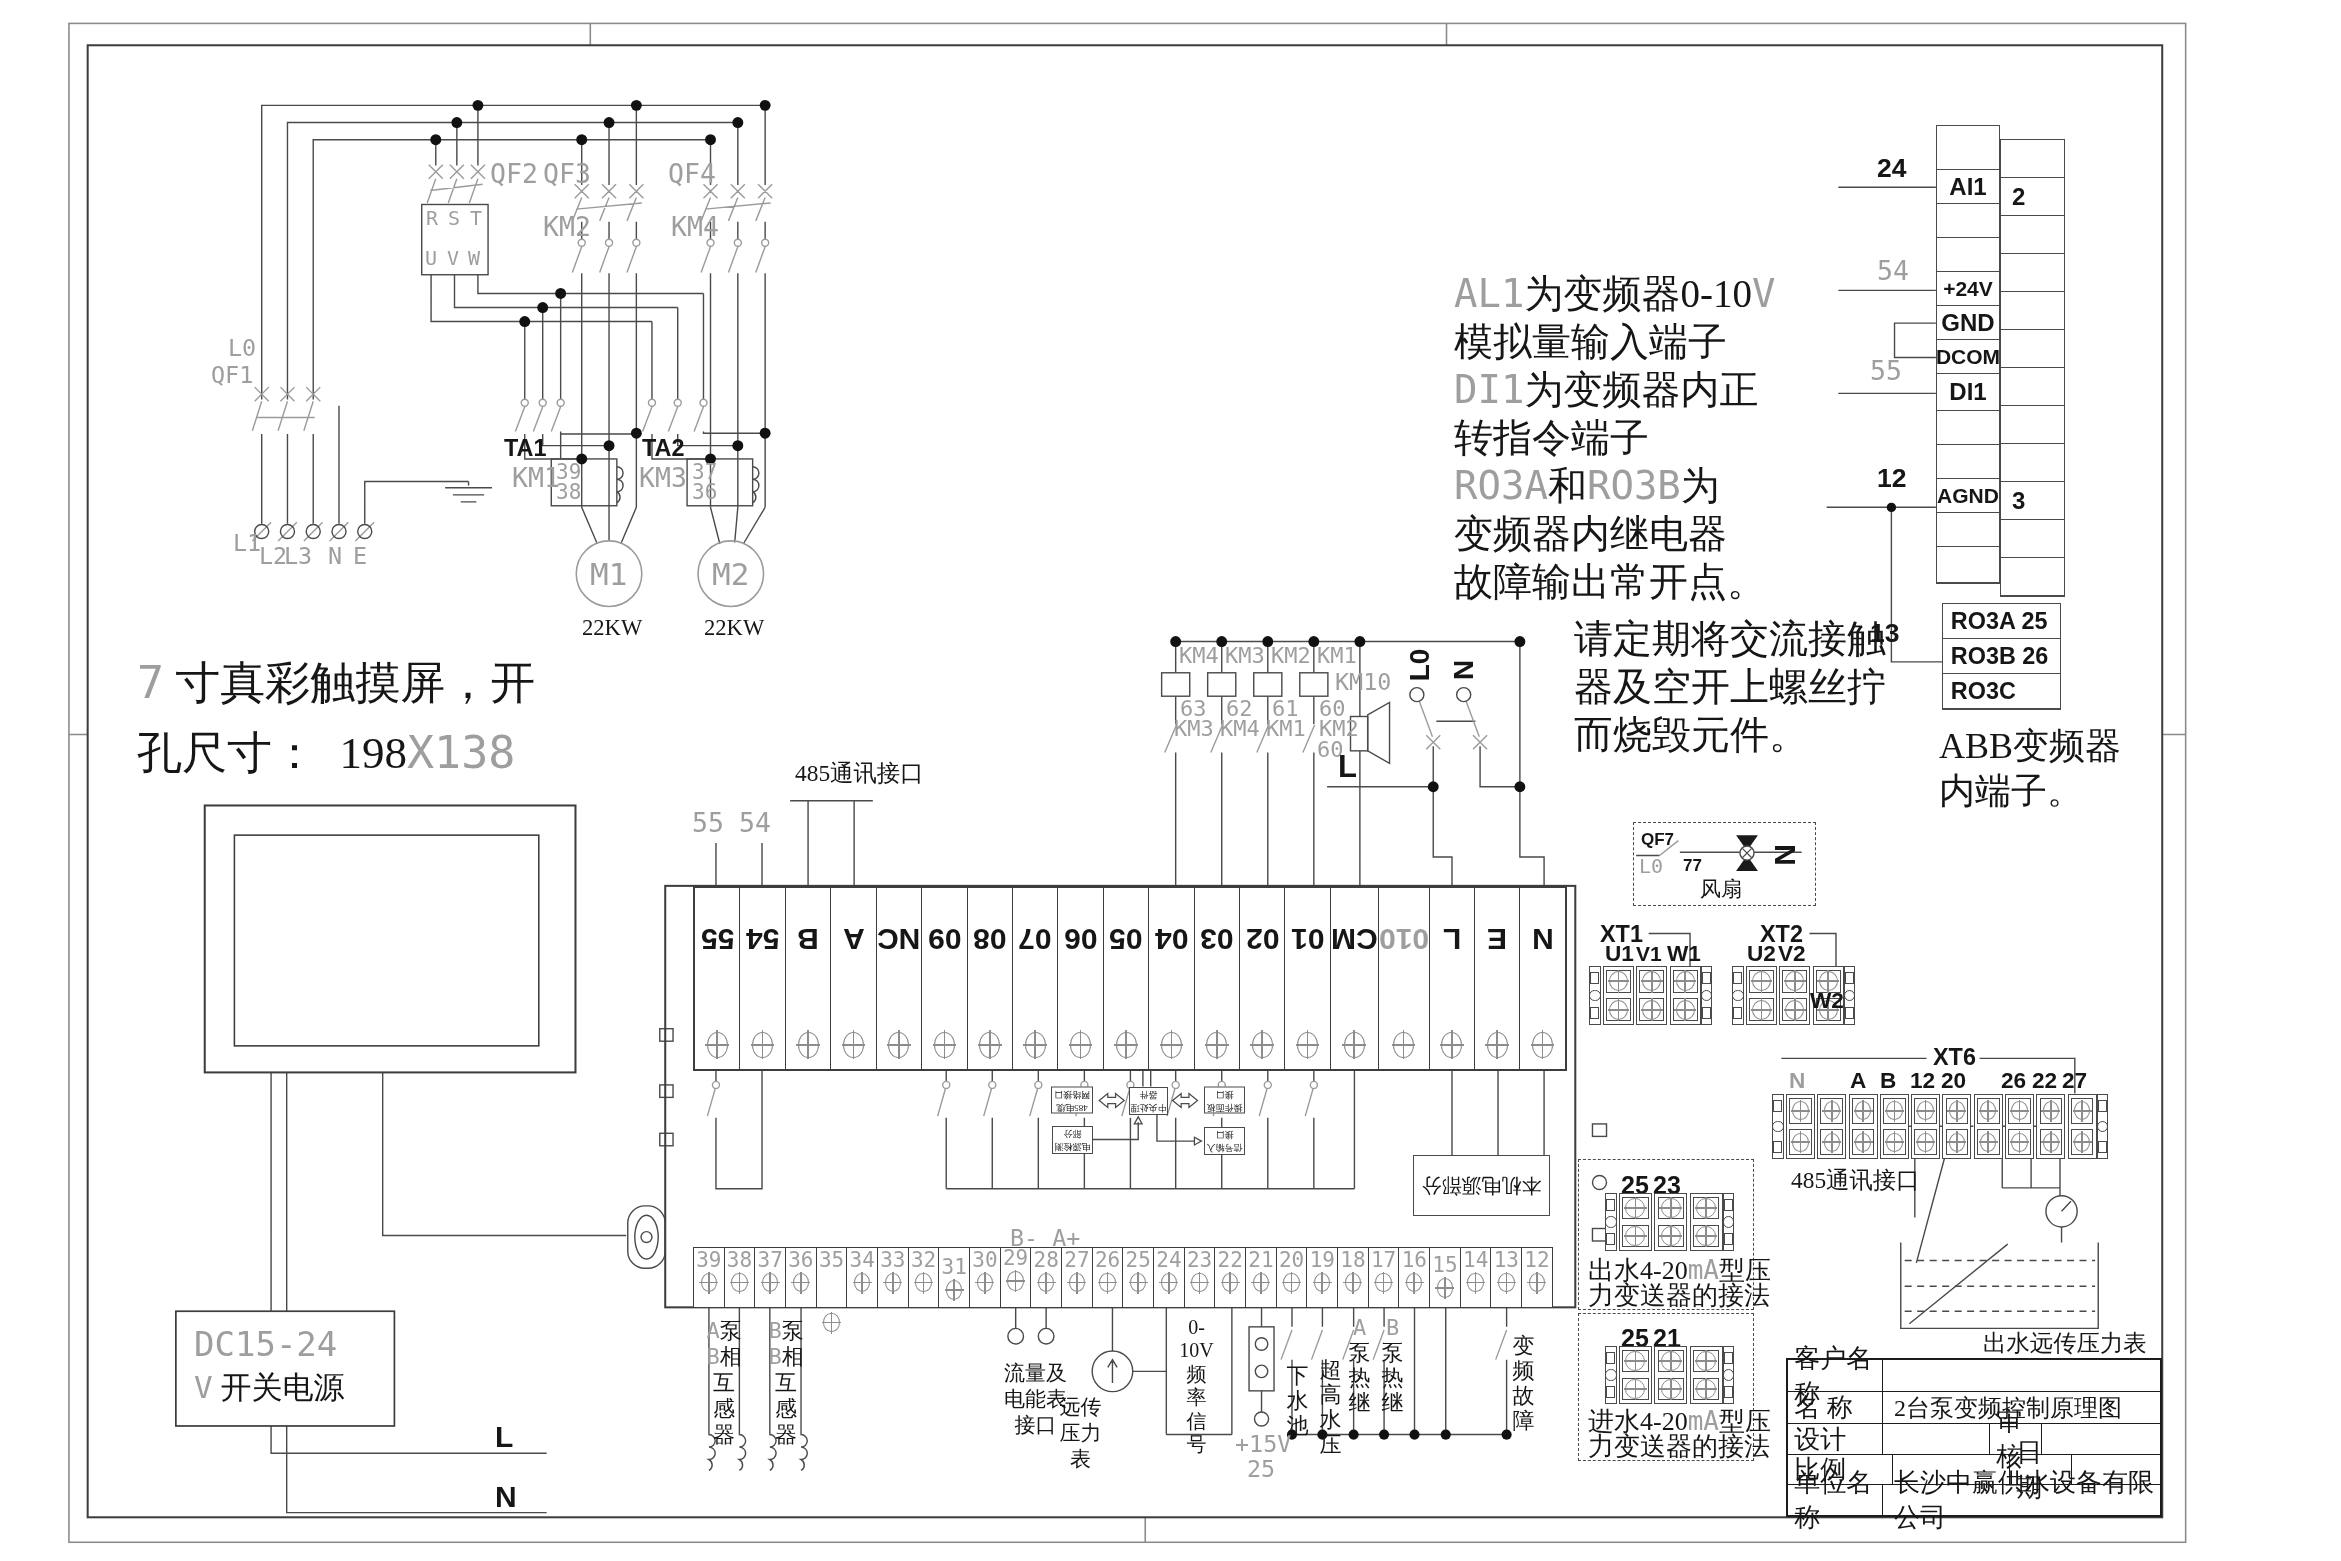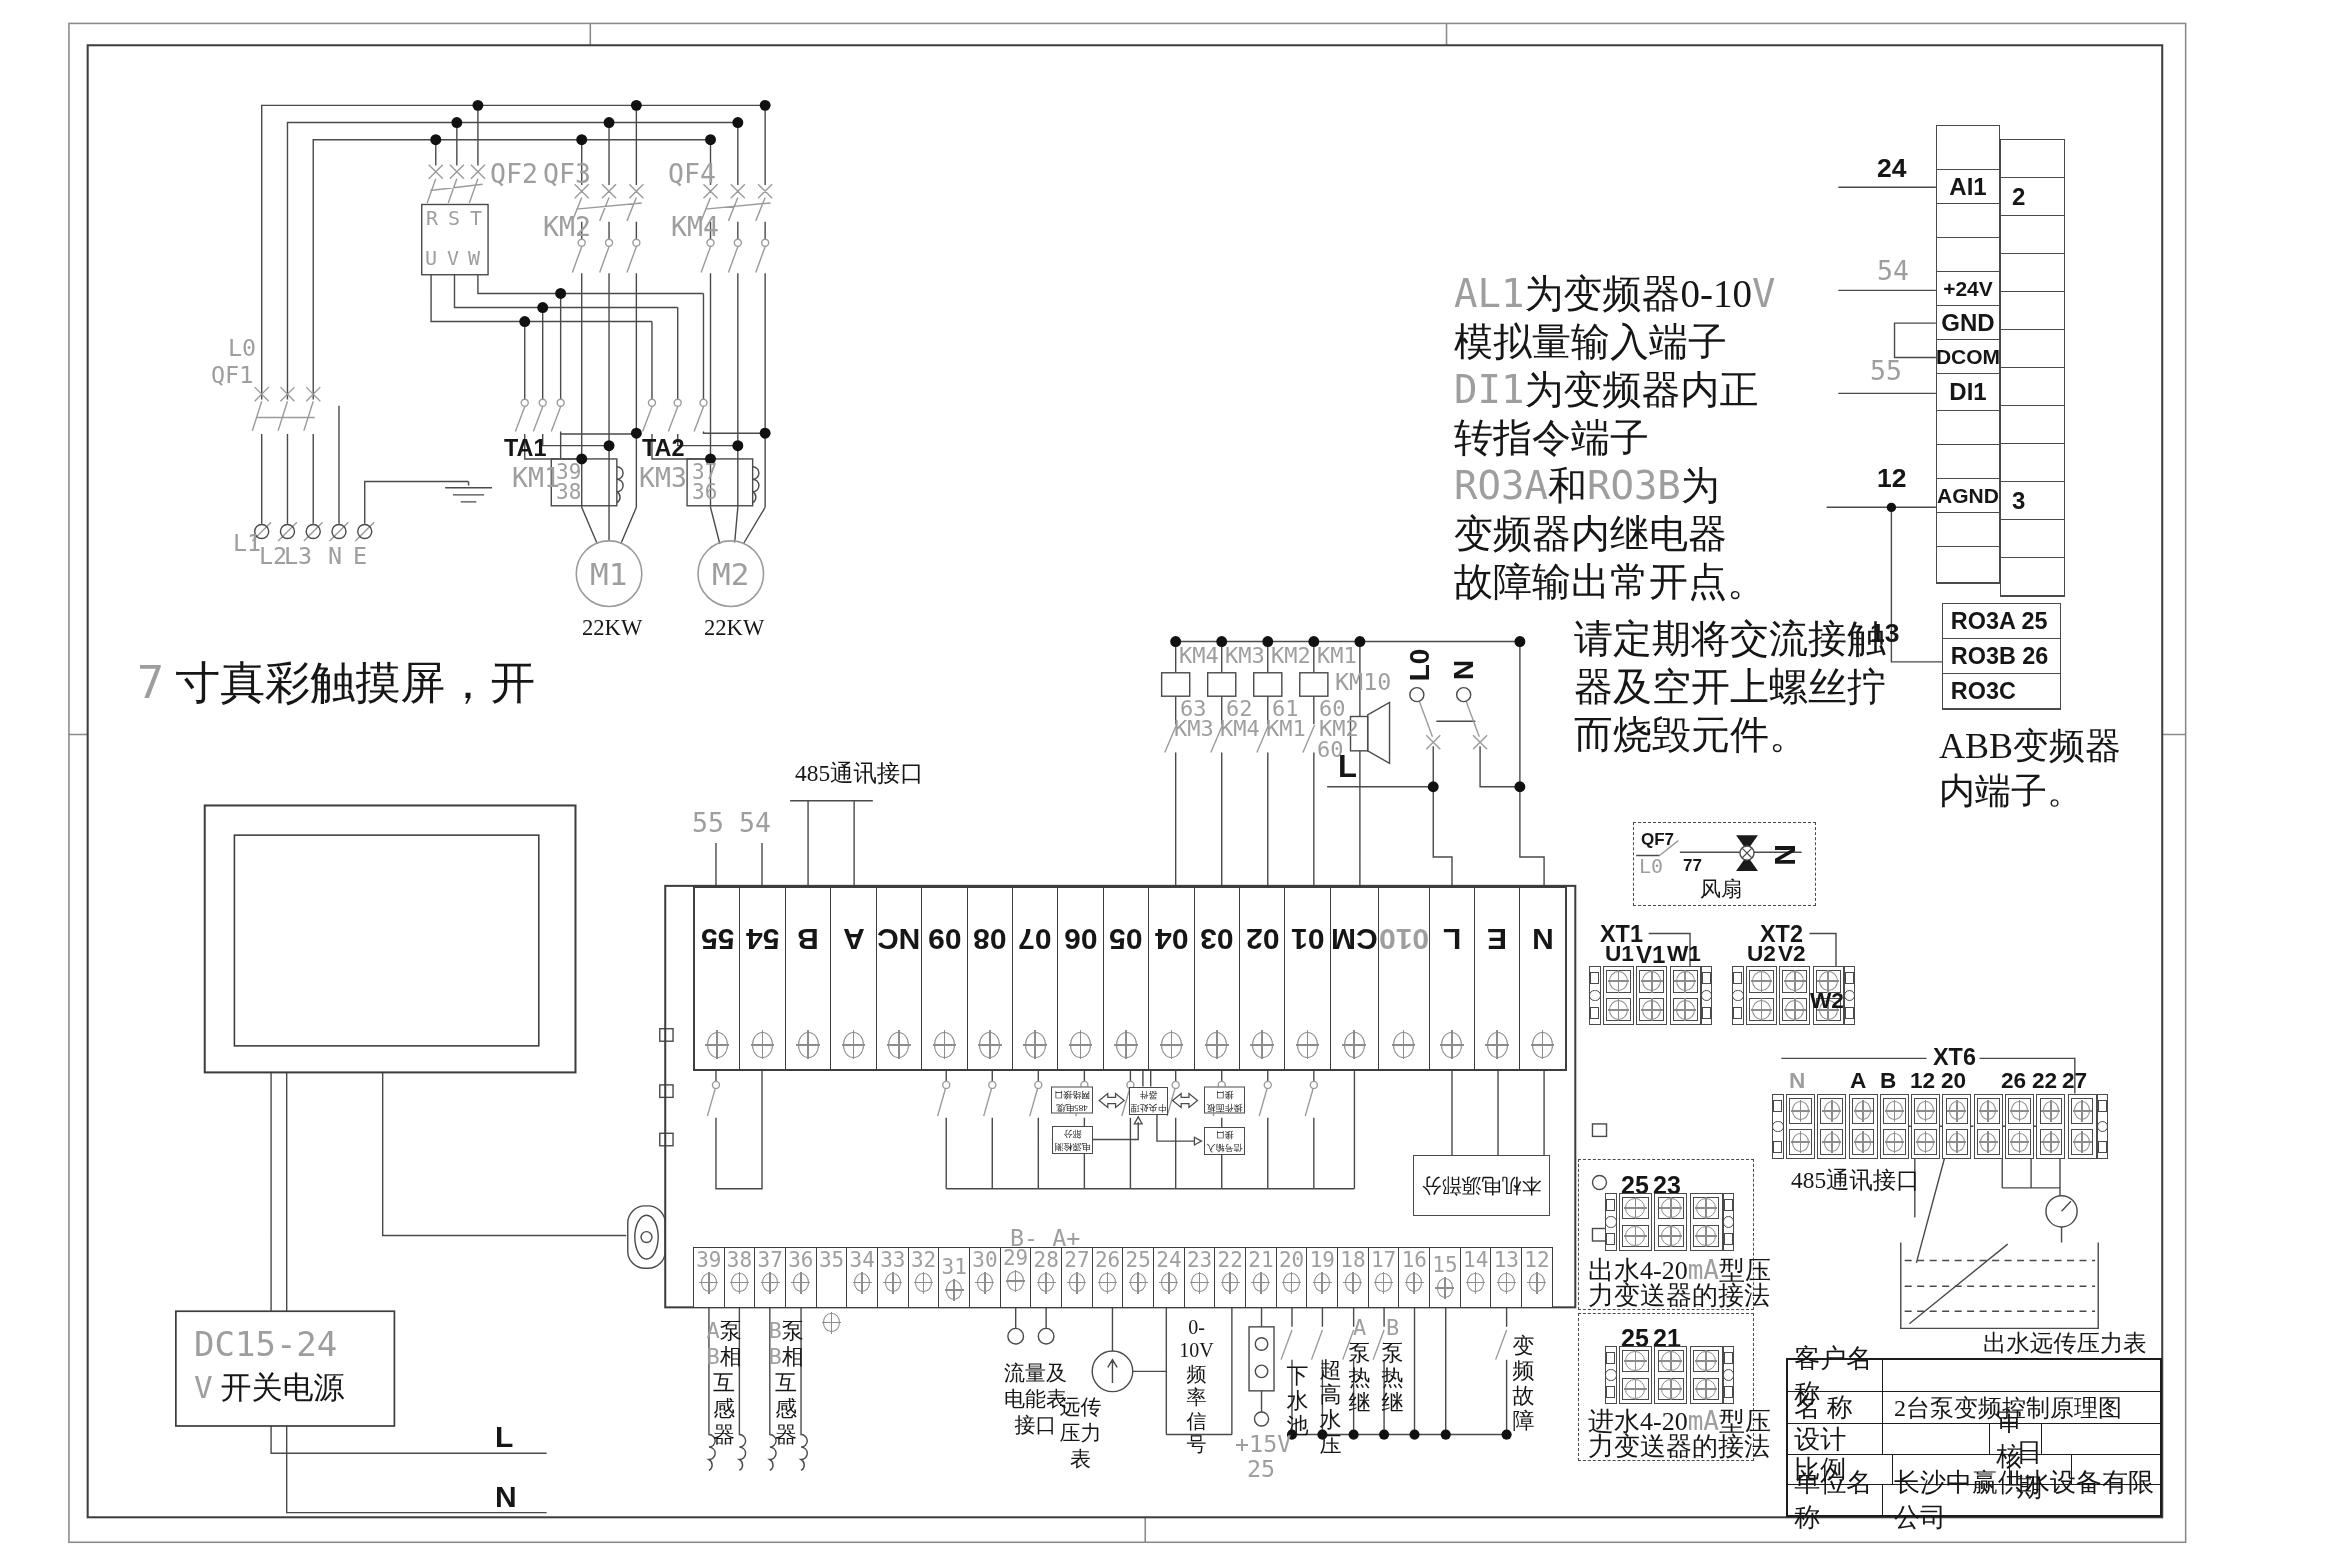--- a/index.html
+++ b/index.html
@@ -330,20 +330,21 @@
 <div class="t g" style="left:447px;top:248px;font-size:20px">V</div>
 <div class="t g" style="left:468px;top:248px;font-size:20px">W</div>
 
 <div class="t g" style="left:233px;top:532px;font-size:23.4px">L1</div>
 <div class="t g" style="left:259px;top:545px;font-size:23.4px">L2</div>
 <div class="t g" style="left:284px;top:545px;font-size:23.4px">L3</div>
 <div class="t g" style="left:328px;top:545px;font-size:23.4px">N</div>
 <div class="t g" style="left:353px;top:545px;font-size:23.4px">E</div>
 
 <div class="t" style="left:137px;top:660px;font-size:45px"><span class="g">7</span><span> 寸真彩触摸屏，开</span></div>
+<div class="t" style="left:137px;top:730px;font-size:45px"><span>孔尺寸：  </span><span>198</span><span class="g">X138</span></div>
 <div class="t" style="left:1454px;top:270px;font-size:39px"><div style="line-height: 48px;"><span class="g">AL1</span><span>为变频器0-10</span><span class="g">V</span></div><div style="line-height: 48px;"><span>模拟量输入端子</span></div><div style="line-height: 48px;"><span class="g">DI1</span><span>为变频器内正</span></div><div style="line-height: 48px;"><span>转指令端子</span></div><div style="line-height: 48px;"><span class="g">RO3A</span><span>和</span><span class="g">RO3B</span><span>为</span></div><div style="line-height: 48px;"><span>变频器内继电器</span></div><div style="line-height: 48px;"><span>故障输出常开点。</span></div></div>
 <div class="t" style="left:1574px;top:615px;font-size:39px"><div style="line-height: 48px;"><span>请定期将交流接触</span></div><div style="line-height: 48px;"><span>器及空开上螺丝拧</span></div><div style="line-height: 48px;"><span>而烧毁元件。</span></div></div>
 
 <div class="t sans b6" style="left:1877px;top:155px;font-size:26.5px">24</div>
 <div class="t g" style="left:1877px;top:258px;font-size:26.5px">54</div>
 <div class="t g" style="left:1870px;top:358px;font-size:26.5px">55</div>
 <div class="t sans b6" style="left:1877px;top:465px;font-size:26.5px">12</div>
 <div class="t sans b6" style="left:1870px;top:620px;font-size:26.5px">13</div>
 <div class="t" style="left:1939px;top:724px;font-size:36px"><div style="line-height: 45px;">ABB变频器</div><div style="line-height: 45px;">内端子。</div></div>
 
@@ -691,21 +692,21 @@
             <div class="screw" style="width: 19px; height: 20px;"></div>
           </div>
         </div>
         <div class="plate" style="height: 59px;">
           <div class="pr"></div>
           <div class="pc"></div>
           <div class="pr"></div>
         </div>
       </div>
       <div class="t sans b6" style="left: 1605px; top: 943px; font-size: 22.6px;">U1</div>
-      <div class="t sans b6" style="left: 1636px; top: 943px; font-size: 24px;">V1</div>
+      <div class="t sans b6" style="left: 1636px; top: 943px; font-size: 21px;">V1</div>
       <div class="t sans b6" style="left: 1667px; top: 943px; font-size: 22.6px;">W1</div>
       <div class="t sans b6" style="left: 1747px; top: 943px; font-size: 22.6px;">U2</div>
       <div class="t sans b6" style="left: 1778px; top: 943px; font-size: 22.6px;">V2</div>
       <div class="t sans b6" style="left: 1810px; top: 943px; font-size: 22.6px; margin-top: 47px;">W2</div>
       <div class="tblock" style="left: 1772px; top: 1094px; height: 65px;">
         <div class="plate" style="height: 65px;">
           <div class="pr"></div>
           <div class="pc"></div>
           <div class="pr"></div>
         </div>

